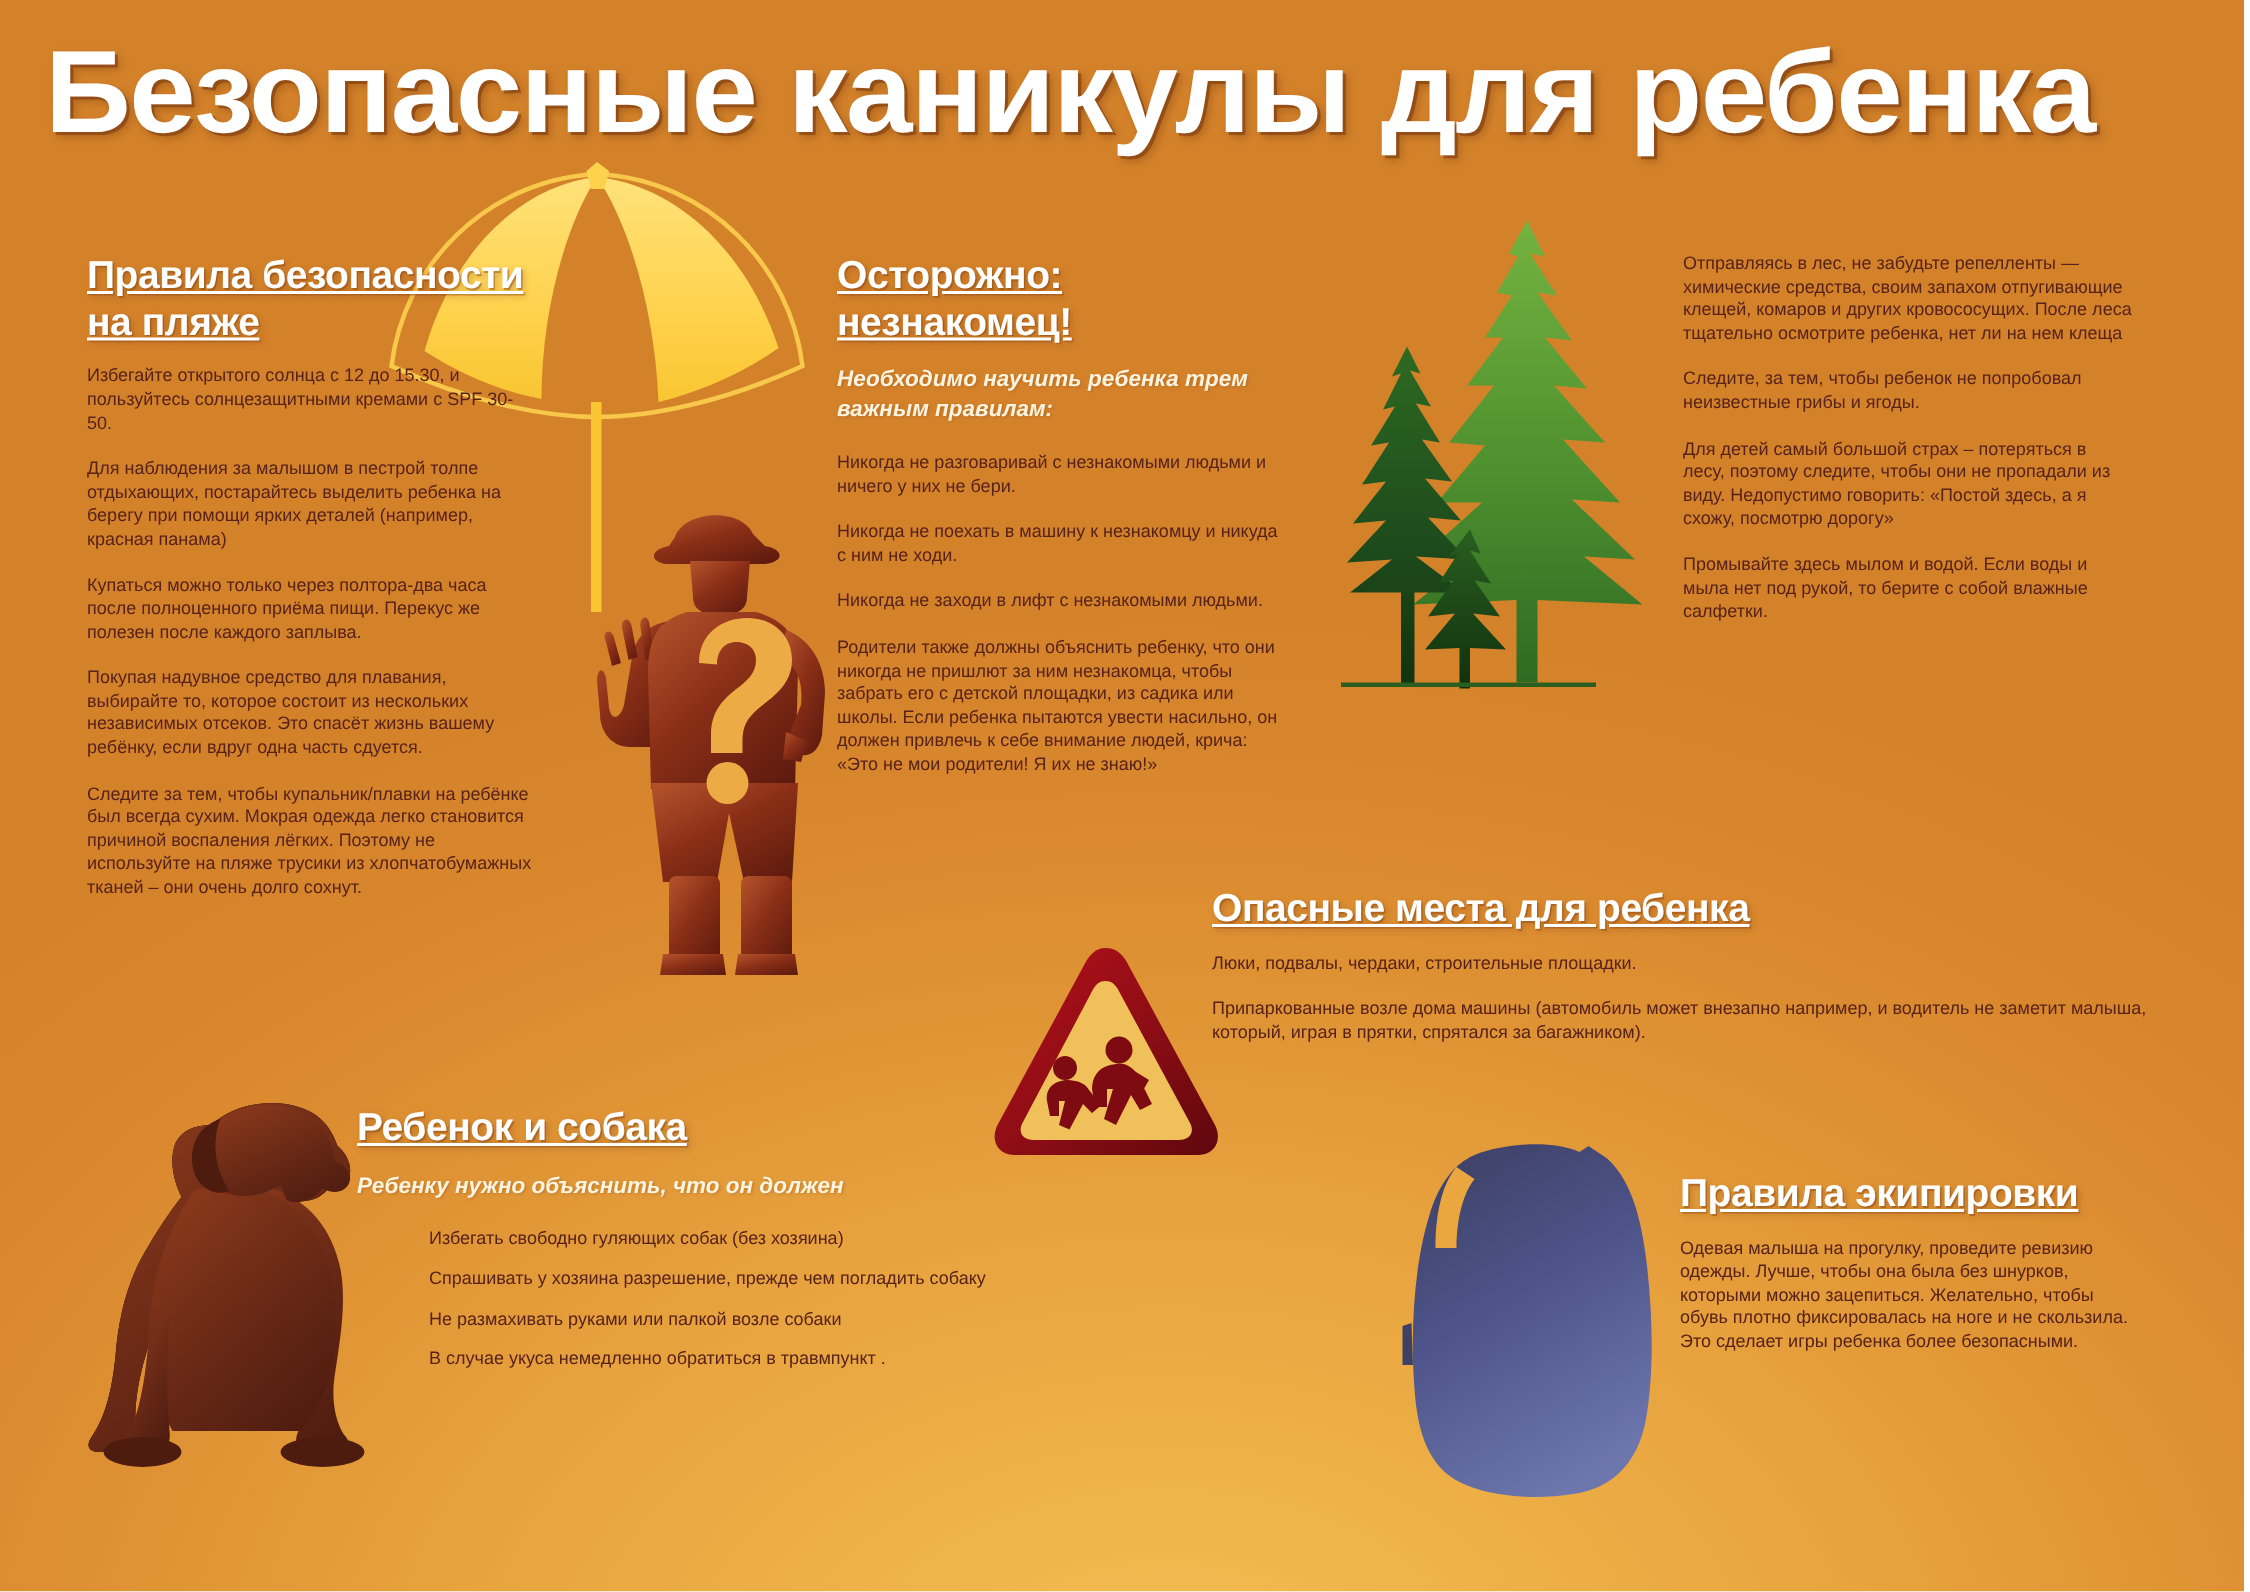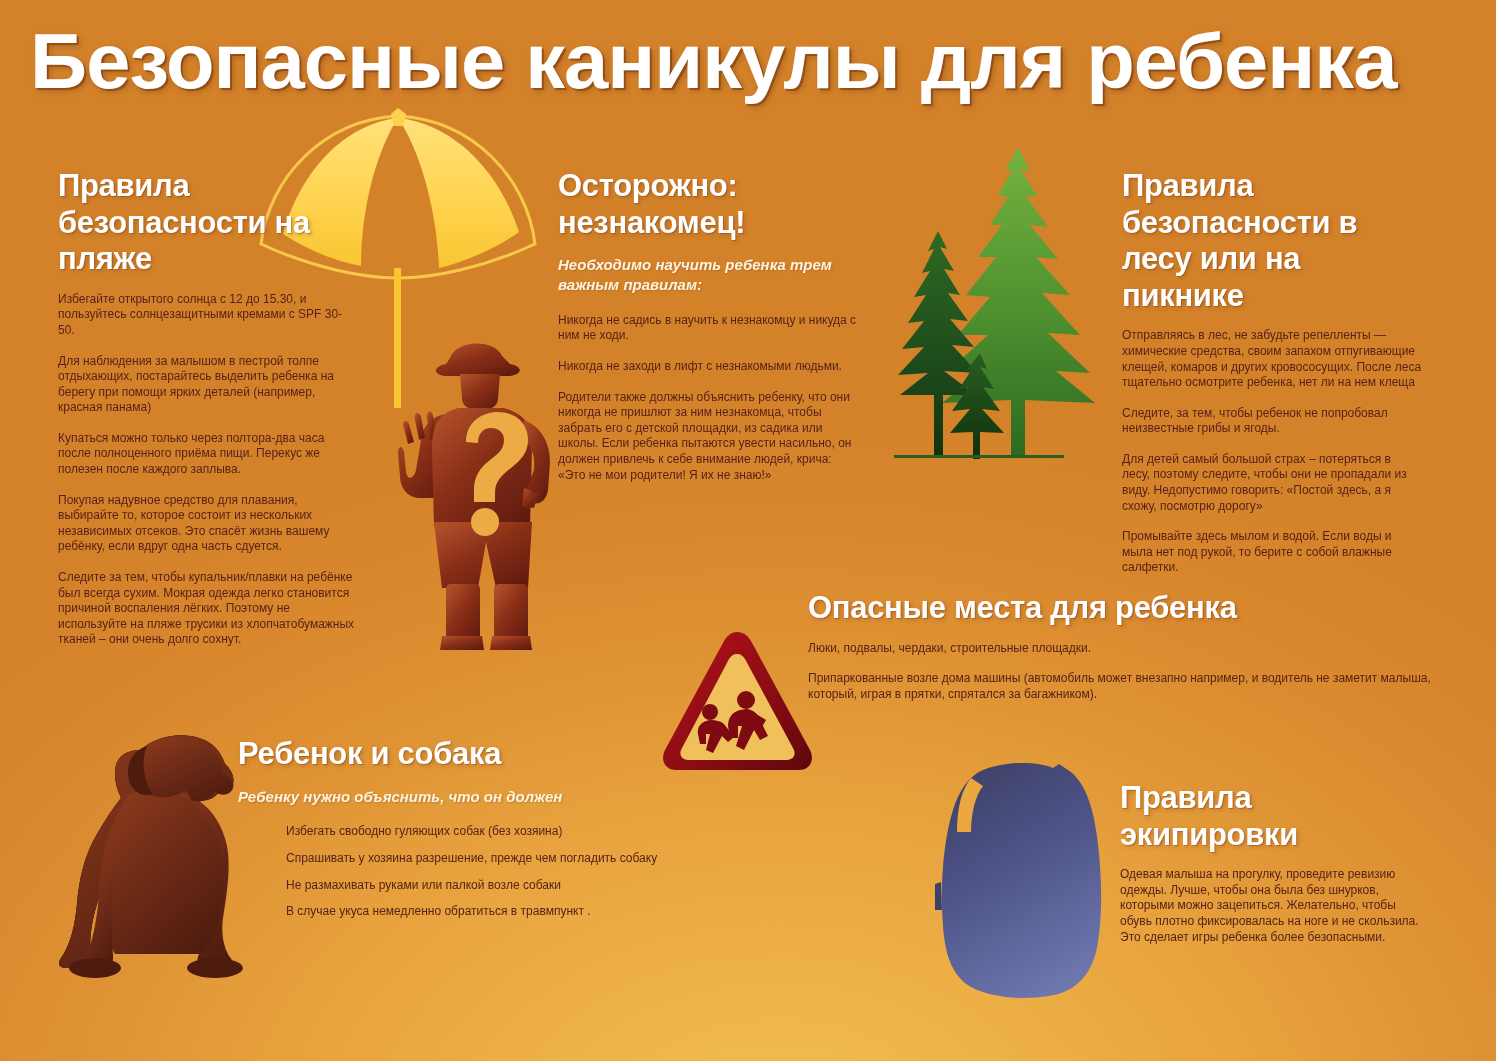--- a/index.html
+++ b/index.html
@@ -31,25 +31,26 @@
       3px 3px 6px rgba(100,45,10,.35);
     transform:scaleX(1.02);
     transform-origin:left center;
     white-space:nowrap;
   }
   
   .sec{position:absolute;}
   .h2{
     color:#ffffff;
     font-weight:bold;
-    font-size:31px;
+    font-size:26px;
     line-height:1.18;
     text-shadow:1px 1px 0 rgba(140,70,20,.45), 2px 2px 4px rgba(120,55,15,.3);
     margin:0 0 14px 0;
     letter-spacing:-0.3px;
+    text-decoration:underline;
   }
   .sub{
     color:#fdf4e0;
     font-style:italic;
     font-weight:bold;
     font-size:15px;
     line-height:1.32;
     margin:0 0 18px 0;
     text-shadow:1px 1px 2px rgba(130,60,15,.3);
   }
@@ -363,27 +364,27 @@
     <p class="p">Избегайте открытого солнца с 12 до 15.30, и пользуйтесь солнцезащитными кремами с SPF 30-50.</p>
     <p class="p">Для наблюдения за малышом в пестрой толпе отдыхающих, постарайтесь выделить ребенка на берегу при помощи ярких деталей (например, красная панама)</p>
     <p class="p">Купаться можно только через полтора-два часа после полноценного приёма пищи. Перекус же полезен после каждого заплыва.</p>
     <p class="p">Покупая надувное средство для плавания, выбирайте то, которое состоит из нескольких независимых отсеков. Это спасёт жизнь вашему ребёнку, если вдруг одна часть сдуется.</p>
     <p class="p">Следите за тем, чтобы купальник/плавки на ребёнке был всегда сухим. Мокрая одежда легко становится причиной воспаления лёгких. Поэтому не используйте на пляже трусики из хлопчатобумажных тканей – они очень долго сохнут.</p>
   </div>
 
   <div class="sec" id="col-stranger">
     <div class="h2">Осторожно: незнакомец!</div>
     <p class="sub">Необходимо научить ребенка трем важным правилам:</p>
-    <p class="p">Никогда не садись в научить к незнакомцу и никуда с ним не ходи.</p>
+    <p class="p">Никогда не разговаривай с незнакомыми людьми и ничего у них не бери.</p>
+    <p class="p">Никогда не поехать в машину к незнакомцу и никуда с ним не ходи.</p>
     <p class="p">Никогда не заходи в лифт с незнакомыми людьми.</p>
     <p class="p">Родители также должны объяснить ребенку, что они никогда не пришлют за ним незнакомца, чтобы забрать его с детской площадки, из садика или школы. Если ребенка пытаются увести насильно, он должен привлечь к себе внимание людей, крича: «Это не мои родители! Я их не знаю!»</p>
   </div>
 
   <div class="sec" id="col-forest">
-    <div class="h2">Правила безопасности в лесу или на пикнике</div>
     <p class="p">Отправляясь в лес, не забудьте репелленты — химические средства, своим запахом отпугивающие клещей, комаров и других кровососущих. После леса тщательно осмотрите ребенка, нет ли на нем клеща</p>
     <p class="p">Следите, за тем, чтобы ребенок не попробовал неизвестные грибы и ягоды.</p>
     <p class="p">Для детей самый большой страх – потеряться в лесу, поэтому следите, чтобы они не пропадали из виду. Недопустимо говорить: «Постой здесь, а я схожу, посмотрю дорогу»</p>
     <p class="p">Промывайте здесь мылом и водой. Если воды и мыла нет под рукой, то берите с собой влажные салфетки.</p>
   </div>
 
   <div class="sec" id="sec-danger">
     <div class="h2">Опасные места для ребенка</div>
     <p class="p">Люки, подвалы, чердаки, строительные площадки.</p>
     <p class="p">Припаркованные возле дома машины (автомобиль может внезапно например, и водитель не заметит малыша, который, играя в прятки, спрятался за багажником).</p>

